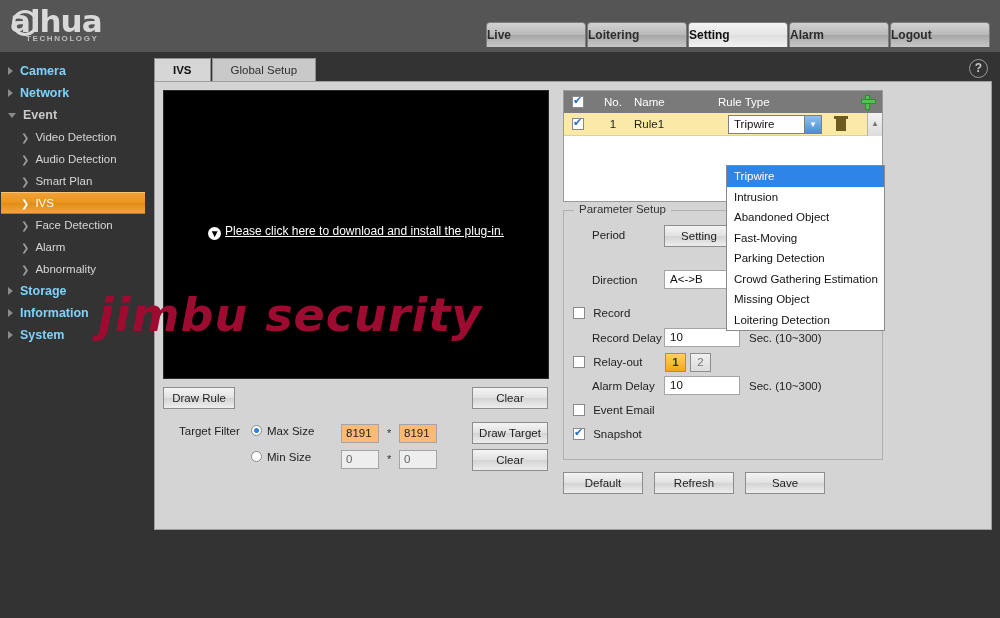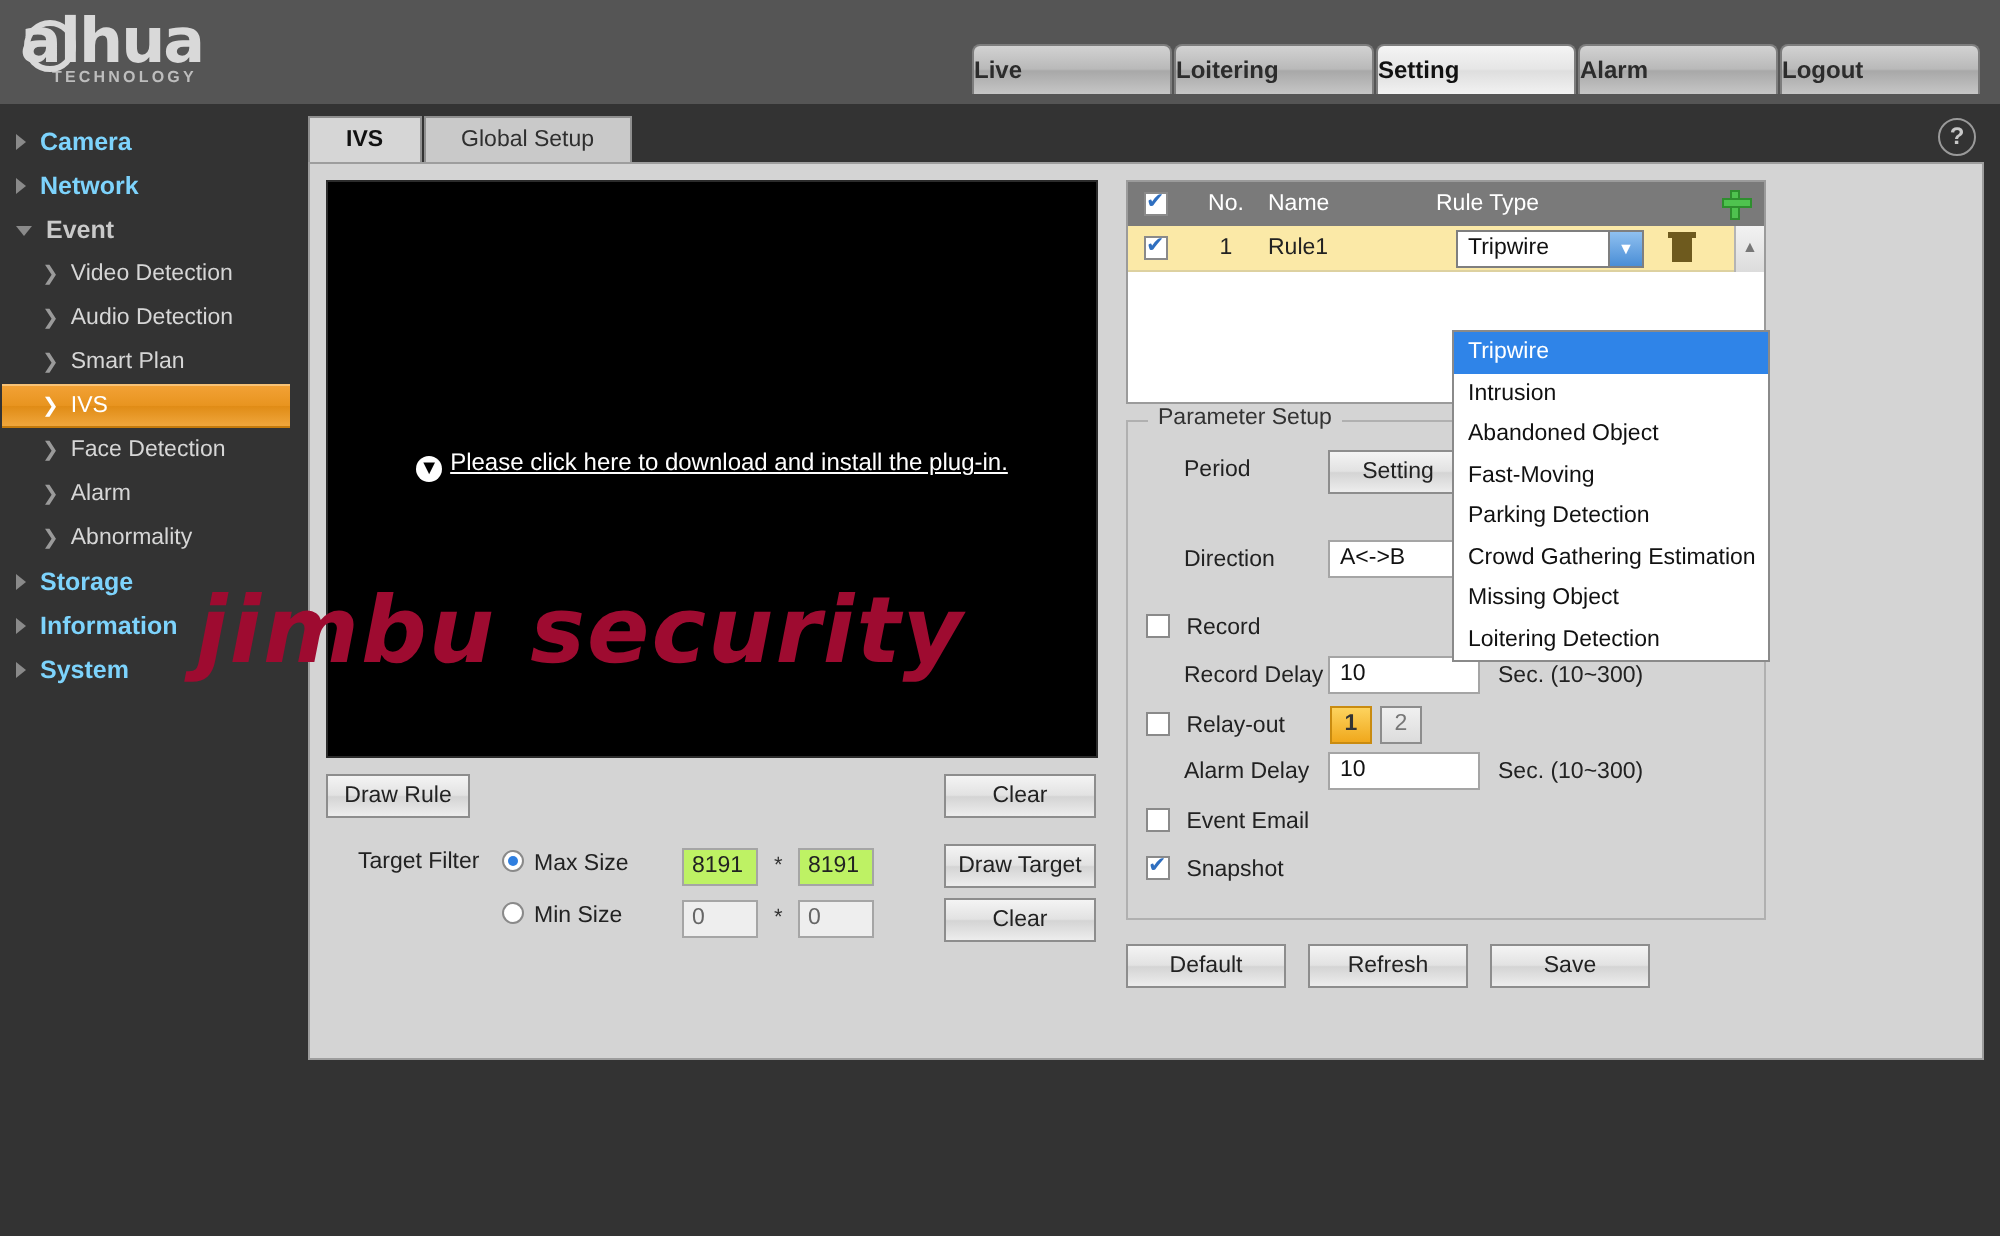--- a/index.html
+++ b/index.html
@@ -193,21 +193,21 @@
     position: relative;
   }
   .rad.on::after {
     content: ''; position: absolute; left: 2px; top: 2px;
     width: 5px; height: 5px; border-radius: 50%;
     background: #2f7fe0;
   }
   .num-in {
     position: absolute; height: 19px; width: 38px;
     font-size: 11.5px; color: #222;
-    background: #bef264; border: 1px solid #a5a5a5;
+    background: #fdba74; border: 1px solid #a5a5a5;
     padding: 0 4px; line-height: 17px;
   }
   .num-in.dim { background: #eeeeee; color: #666; }
   .star { position: absolute; font-size: 11px; color: #333; }
 
   
   .rule-box {
     position: absolute; left: 408px; top: 8px;
     width: 320px; height: 112px;
     background: #ffffff;

